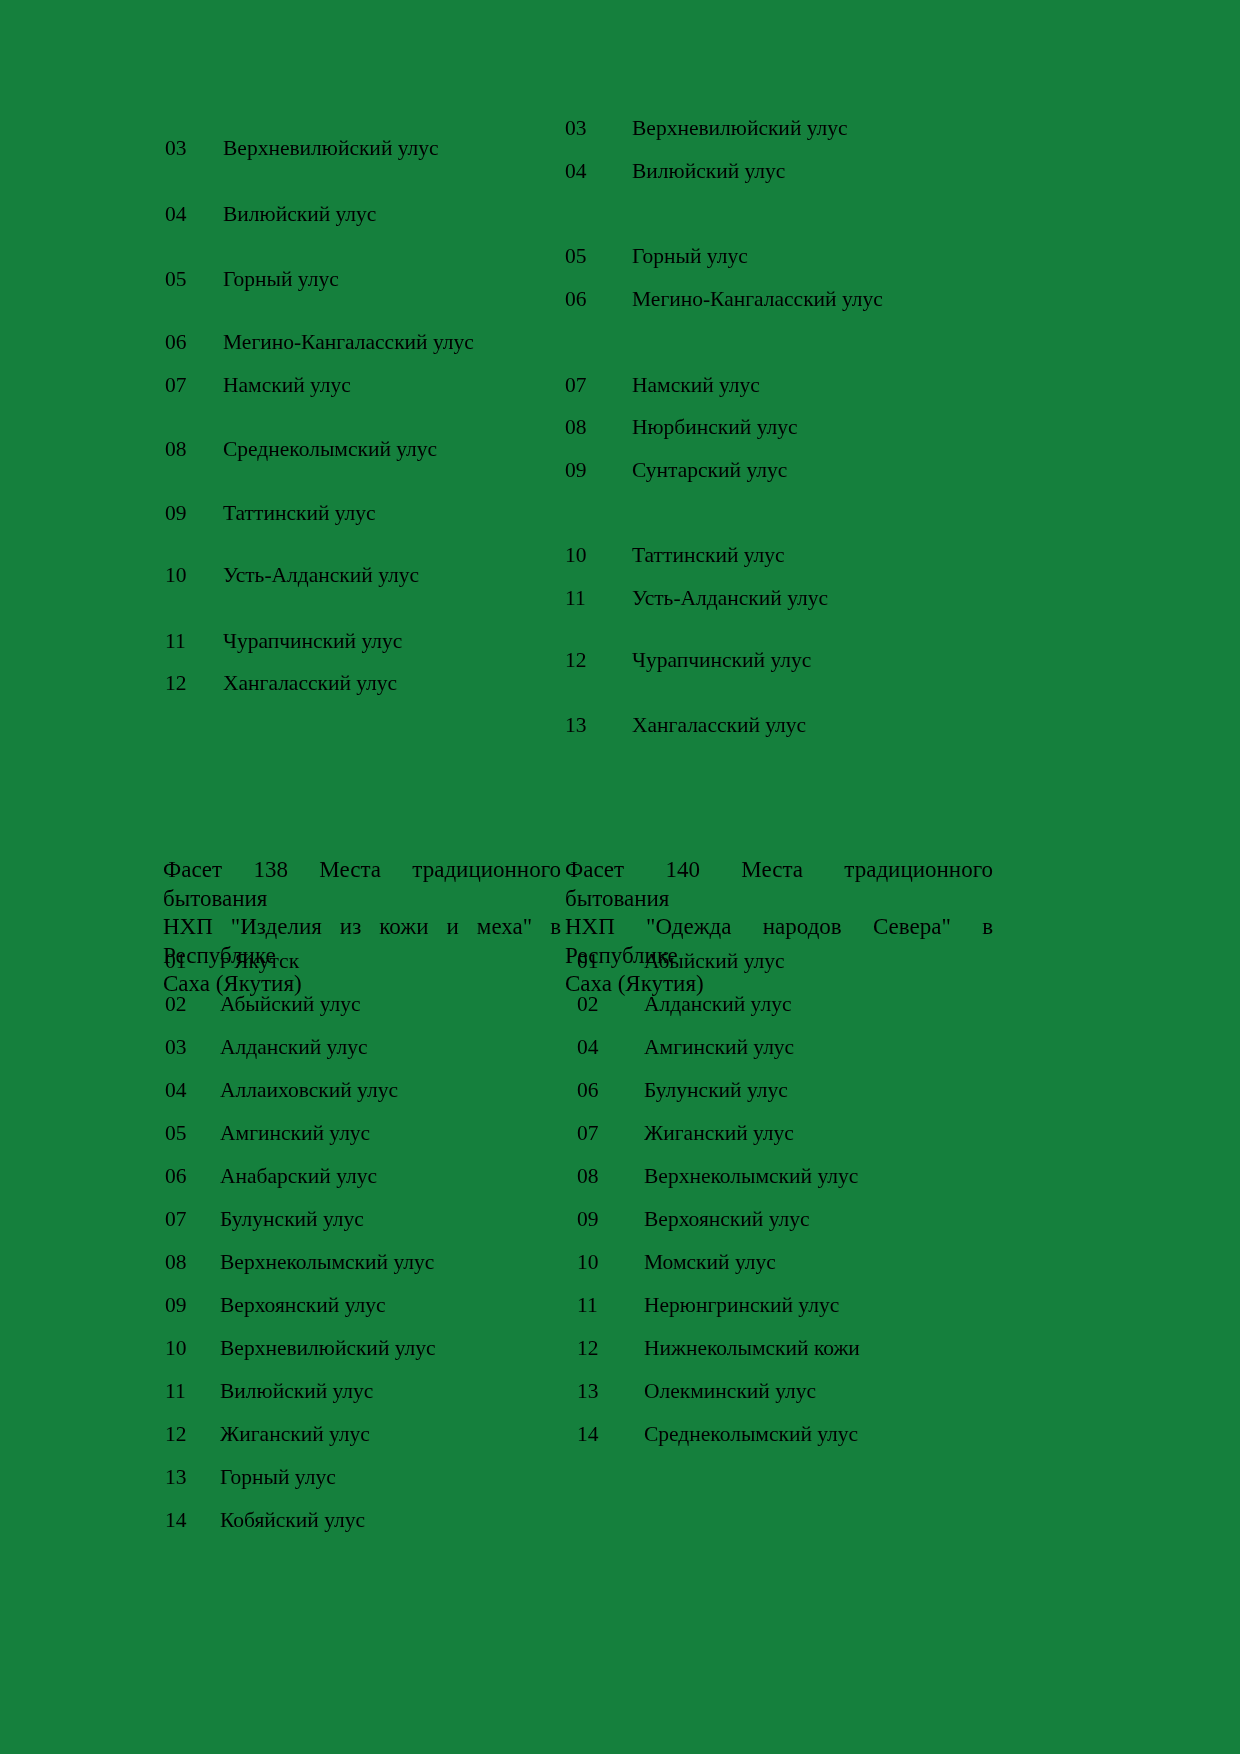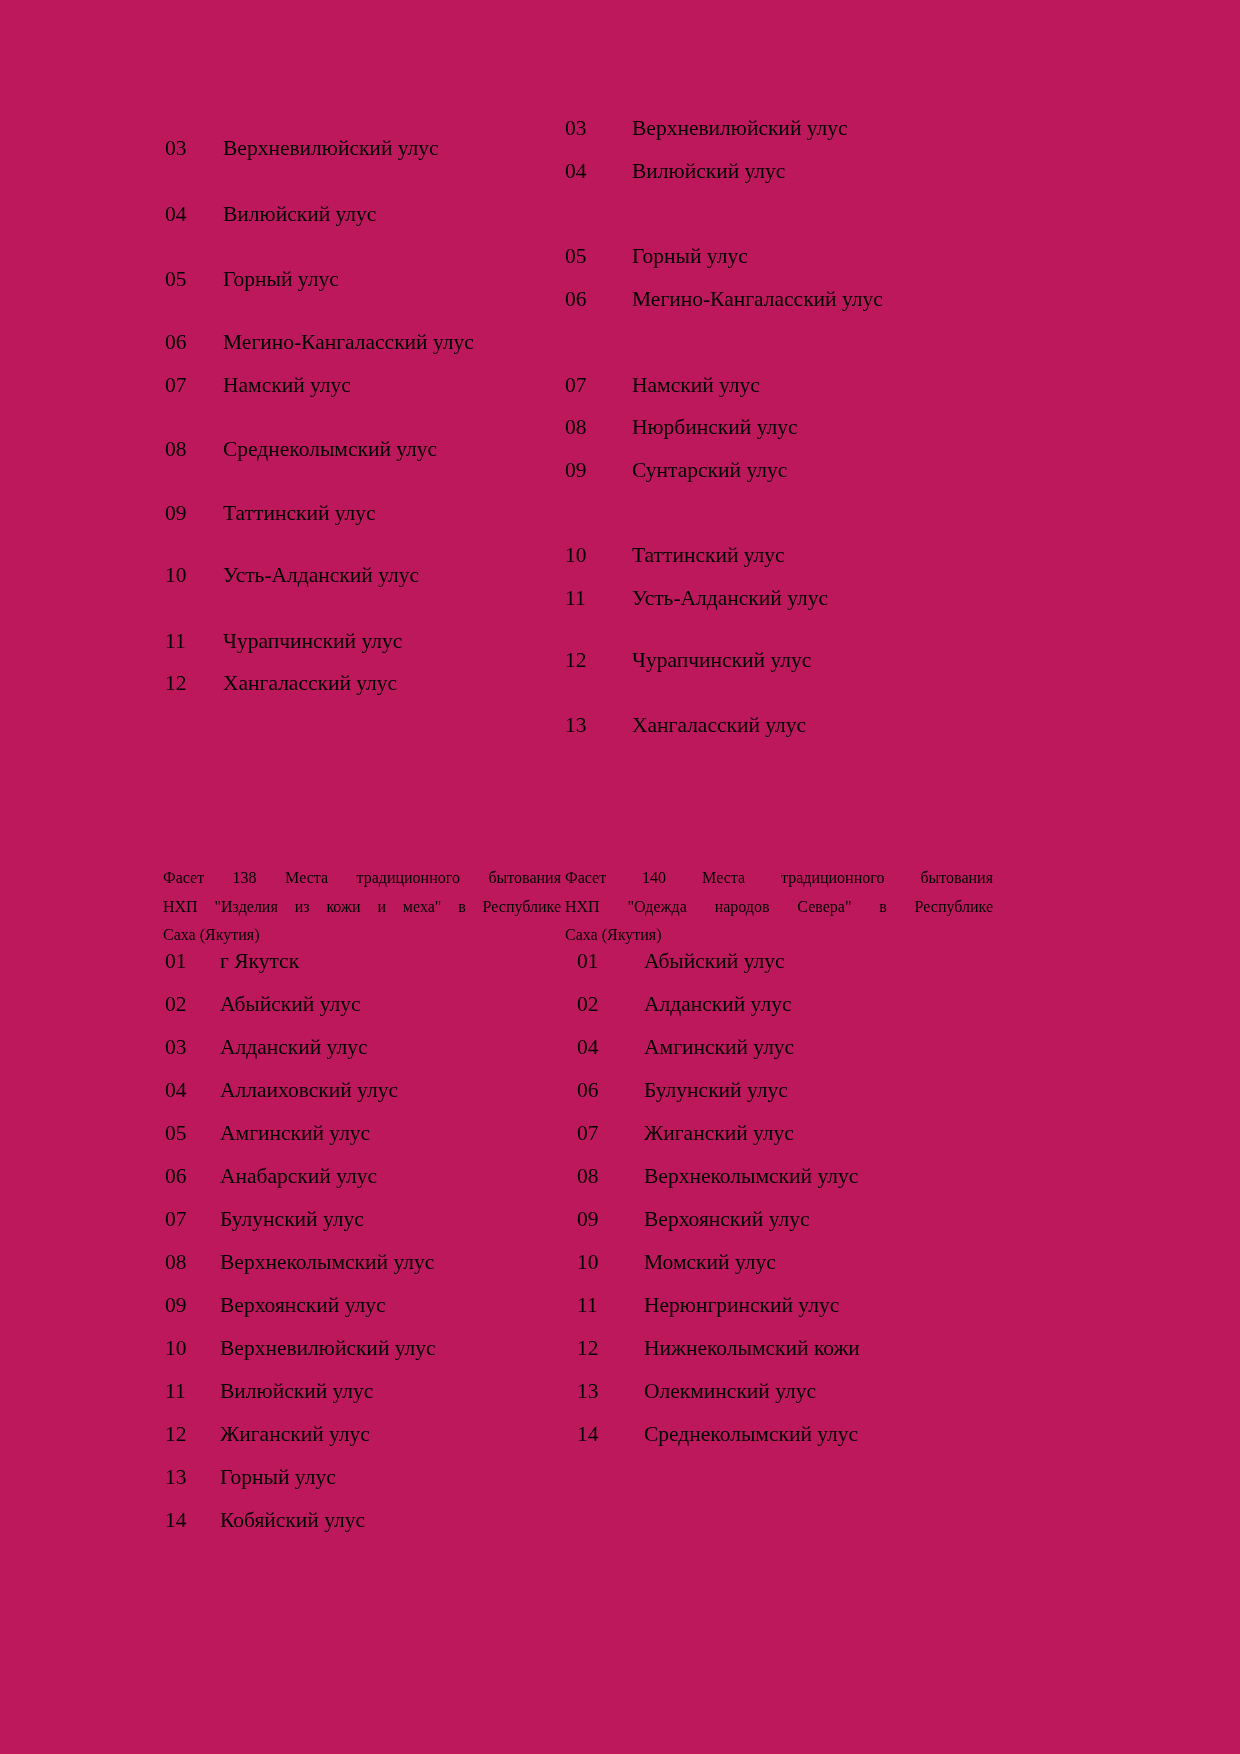--- a/index.html
+++ b/index.html
@@ -15,21 +15,21 @@
     font-family: "Liberation Serif", "DejaVu Serif", serif;
     color: #000000;
     -webkit-font-smoothing: antialiased;
   }
 
   .page {
     position: absolute;
     inset: 0;
     width: 1240px;
     height: 1754px;
-    background: #be185d;
+    background: #15803d;
     overflow: hidden;
   }
 
   
   .top-section {
     position: absolute;
     left: 0;
     top: 0;
     width: 1240px;
     height: 790px;
@@ -61,22 +61,22 @@
   
   .headings {
     position: absolute;
     left: 0;
     top: 848px;
     width: 1240px;
     height: 86px;
   }
   .facet-heading {
     position: absolute;
-    top: 16px;
-    font-size: 16px;
+    top: 8px;
+    font-size: 23px;
     line-height: 28.5px;
     text-align: justify;
     text-justify: inter-word;
     hyphens: none;
   }
   .facet-heading.left  { left: 163px; width: 398px; }
   .facet-heading.right { left: 565px; width: 428px; }
   .facet-heading .last-line { text-align: left; }
 
   

